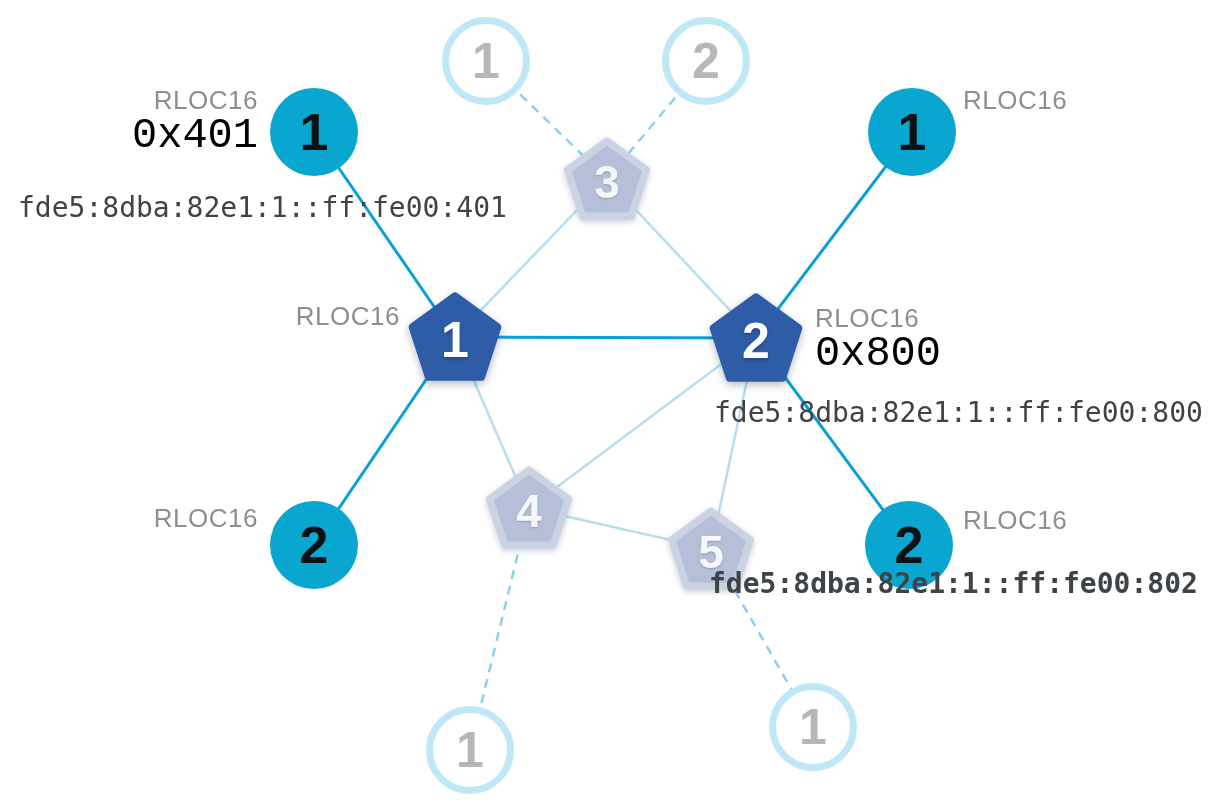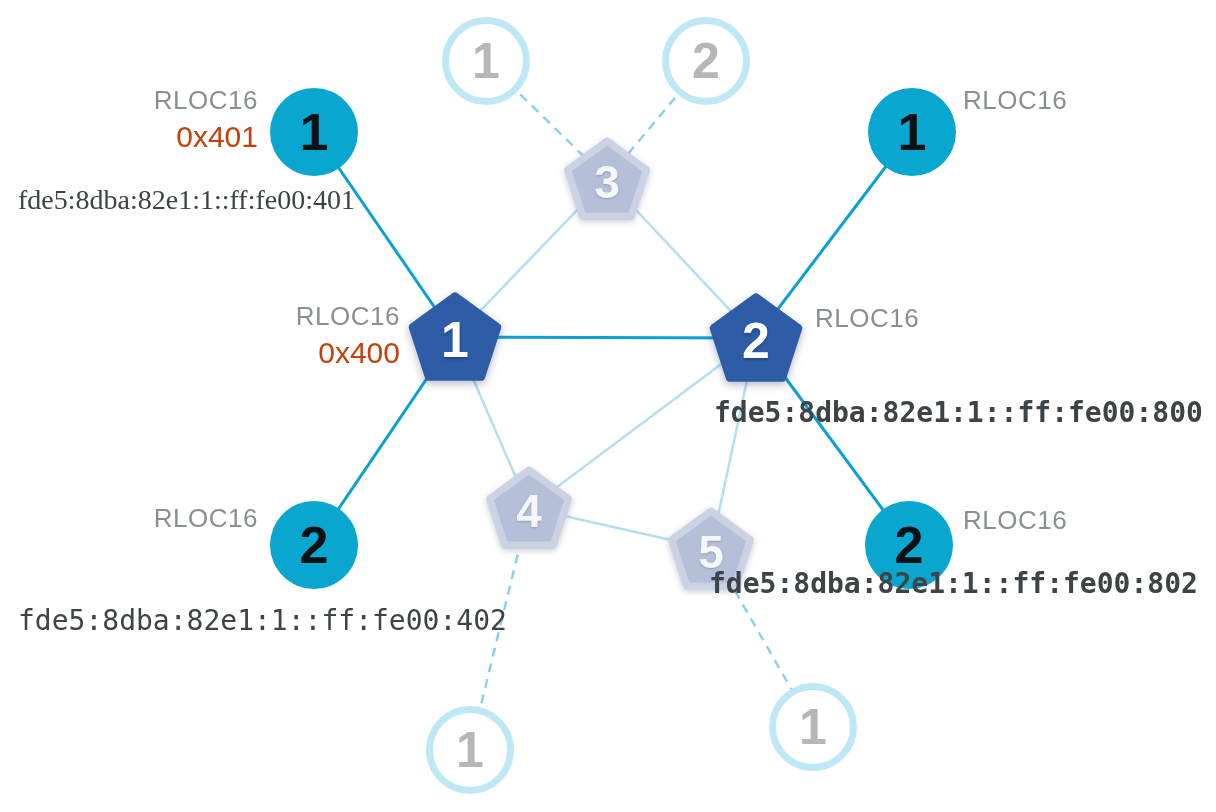--- a/index.html
+++ b/index.html
@@ -39,22 +39,22 @@
   .pent.router-idle .num{color:#f5f7fb;font-size:46px;text-shadow:0 1px 2px rgba(120,130,160,.6);}
   .pp-dark{fill:#2e5ca6;stroke:#2e5ca6;stroke-width:9;stroke-linejoin:round;}
   .pp-faded{fill:#b6bfd8;stroke:#cbd2e4;stroke-width:8;stroke-linejoin:round;}
 
   .label-block{position:absolute;display:flex;flex-direction:column;}
   .label-block.align-right{text-align:right;}
   .rloc-label{
     font-size:26px;line-height:27px;color:#8a8f94;letter-spacing:.5px;
   }
   .rloc-value{
-    font-family:Liberation Sans, sans-serif;font-size:30px;line-height:45px;
-    color:#c2410c;
+    font-family:Liberation Mono, monospace;font-size:42px;line-height:45px;
+    color:#000000;
   }
   .ipv6{
     position:absolute;font-family:"DejaVu Sans Mono",monospace;
     font-size:28px;line-height:32px;color:#3d4347;white-space:nowrap;
   }
 </style>
 </head>
 <body>
 
 <div class="canvas">
@@ -121,33 +121,32 @@
   <div class="node circle teal" style="left:270px;top:501px;">2</div>
   <div class="node circle teal" style="left:868px;top:88px;">1</div>
   <div class="node circle teal" style="left:865px;top:501px;">2</div>
 
   <div class="label-block align-right" style="left:40px;top:87px;width:218px;">
     <span class="rloc-label">RLOC16</span>
     <span class="rloc-value">0x401</span>
   </div>
   <div class="label-block align-right" style="left:150px;top:303px;width:250px;">
     <span class="rloc-label">RLOC16</span>
-    <span class="rloc-value">0x400</span>
   </div>
   <div class="label-block align-right" style="left:40px;top:505px;width:218px;">
     <span class="rloc-label">RLOC16</span>
   </div>
   <div class="label-block" style="left:963px;top:87px;">
     <span class="rloc-label">RLOC16</span>
   </div>
   <div class="label-block" style="left:815px;top:305px;">
     <span class="rloc-label">RLOC16</span>
+    <span class="rloc-value">0x800</span>
   </div>
   <div class="label-block" style="left:963px;top:507px;">
     <span class="rloc-label">RLOC16</span>
   </div>
 
-  <div class="ipv6" style="left:18px;top:184px;font-family:Liberation Serif, serif;">fde5:8dba:82e1:1::ff:fe00:401</div>
-  <div class="ipv6" style="left:18px;top:605px;">fde5:8dba:82e1:1::ff:fe00:402</div>
-  <div class="ipv6" style="left:714px;top:397px;font-weight:bold;">fde5:8dba:82e1:1::ff:fe00:800</div>
+  <div class="ipv6" style="left:18px;top:192px;">fde5:8dba:82e1:1::ff:fe00:401</div>
+  <div class="ipv6" style="left:714px;top:397px;">fde5:8dba:82e1:1::ff:fe00:800</div>
   <div class="ipv6" style="left:709px;top:568px;font-weight:bold;">fde5:8dba:82e1:1::ff:fe00:802</div>
 
 </div>
 
 </body></html>

